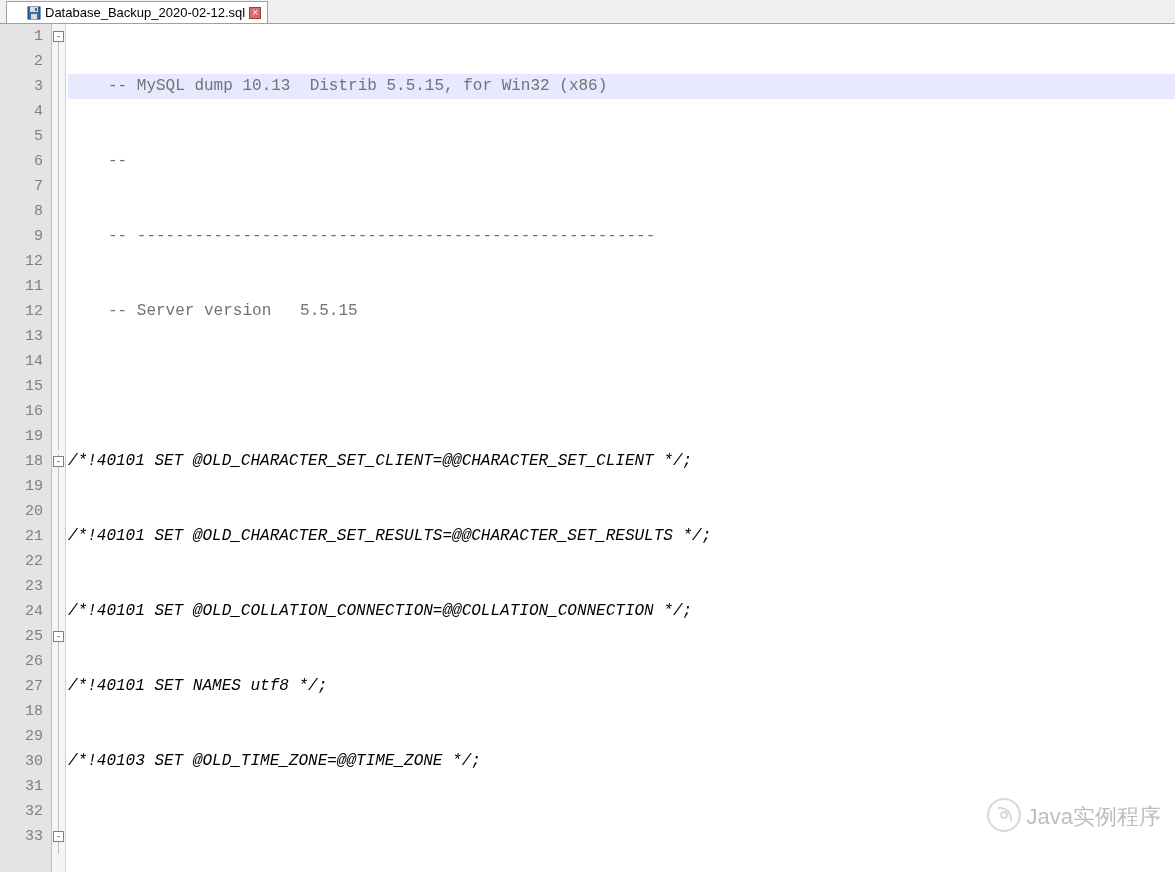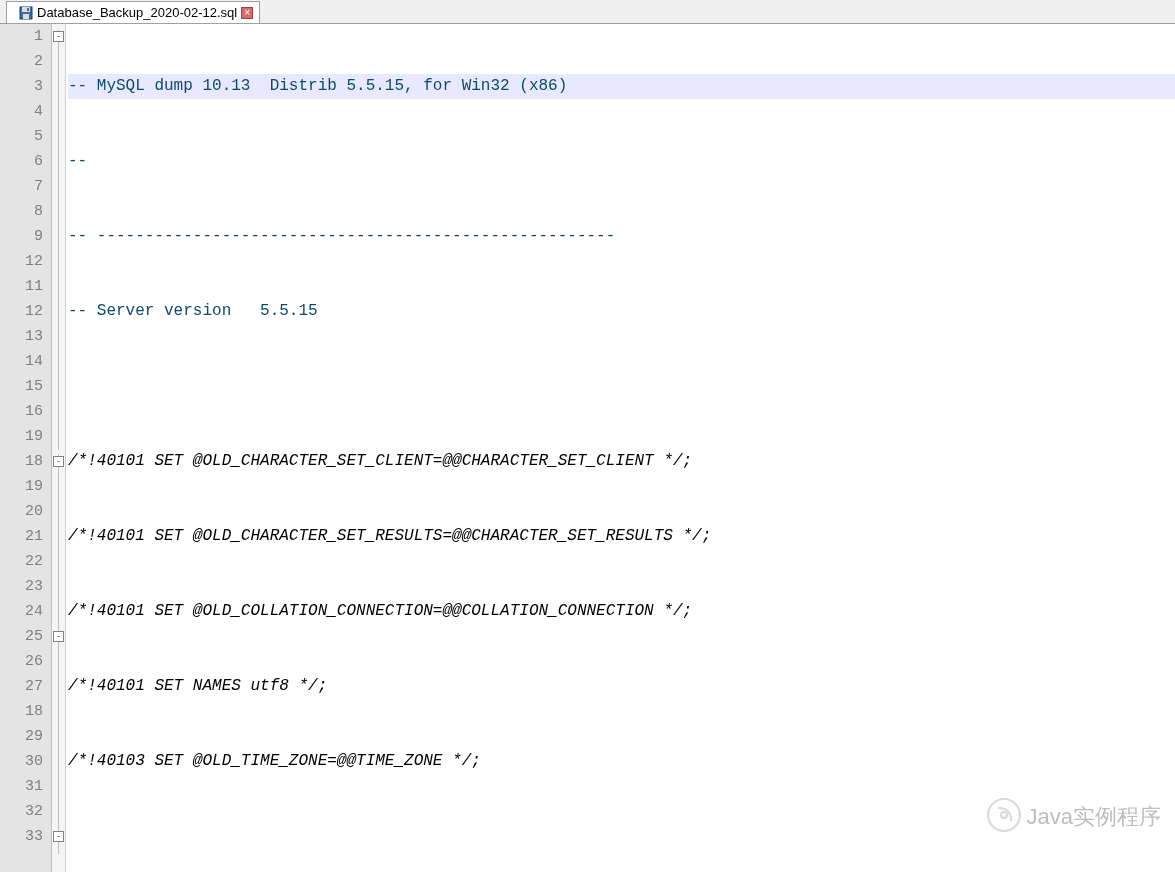--- a/index.html
+++ b/index.html
@@ -20,21 +20,21 @@
     align-items: flex-end;
     padding-left: 6px;
   }
   .tab {
     height: 22px;
     background: #fff;
     border: 1px solid #a0a0a0;
     border-bottom: none;
     display: flex;
     align-items: center;
-    padding: 0 6px 0 12px;
+    padding: 0 6px 0 20px;
     font-size: 13px;
     font-family: "Segoe UI", Arial, sans-serif;
     color: #000;
     gap: 4px;
   }
   .tab .save-icon svg { display: block; }
   .tab .close-icon {
     width: 12px; height: 12px;
     background: #d86b6b;
     border: 1px solid #a04040;
@@ -86,21 +86,21 @@
     flex: 1;
     font-size: 16px;
     line-height: 25px;
     padding-left: 2px;
     white-space: pre;
     position: relative;
     overflow: hidden;
   }
   .line { height: 25px; }
   .hl { background: #e8e8ff; display: block; width: 100%; }
-  .c-comment { color: #0c4a6e; }
+  .c-comment { color: #737373; padding-left: 40px; }
   .c-black { color: #000; font-style: italic; }
   .redbar {
     position: absolute;
     left: 52px;
     width: 3px;
     background: #ff4040;
   }
   .watermark {
     position: absolute;
     right: 14px;

